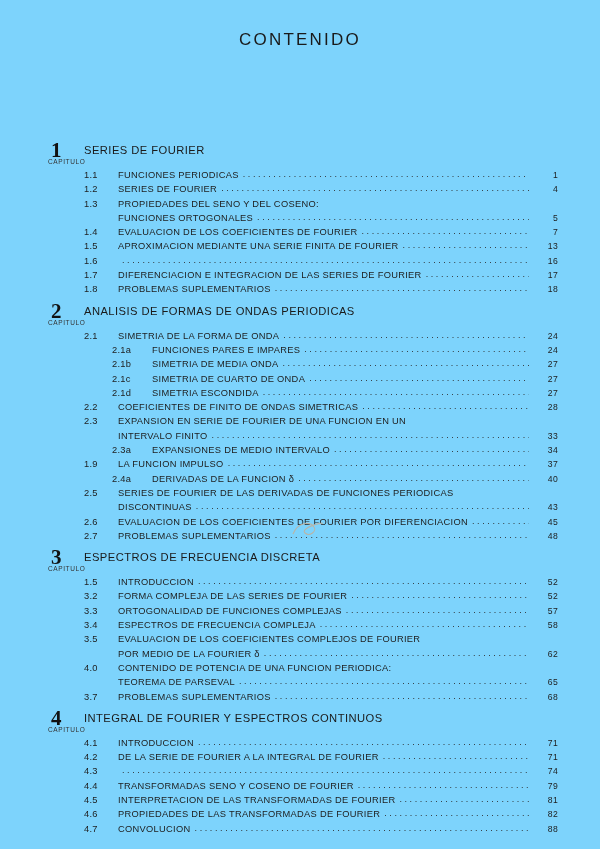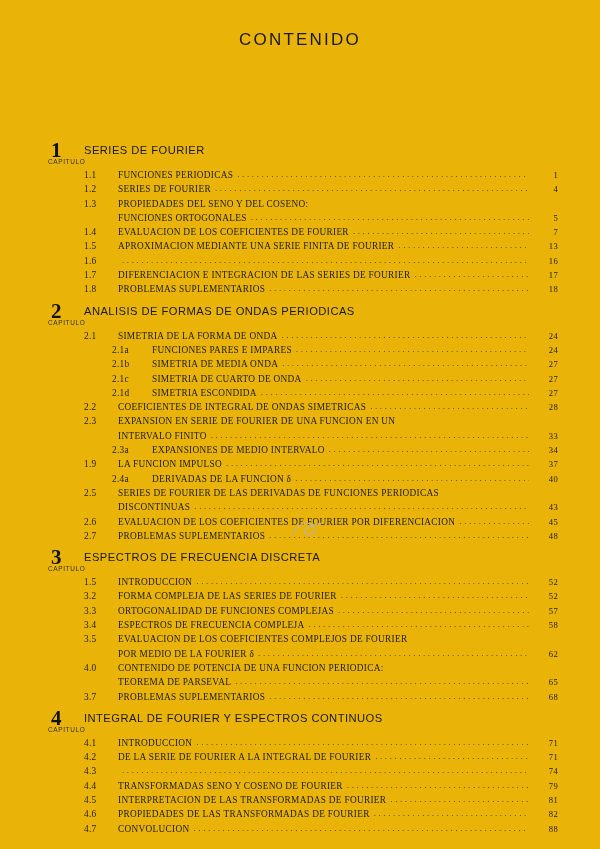--- a/index.html
+++ b/index.html
@@ -12,21 +12,21 @@
     height: 849px;
     font-family: "Liberation Sans", sans-serif;
     color: #202020;
     position: relative;
     overflow: hidden;
   }
   .page {
     width: 600px;
     height: 849px;
     position: relative;
-    background: #eab308;
+    background: #7dd3fc;
   }
   .page-title {
     position: absolute;
     top: 30px;
     left: 0;
     width: 600px;
     text-align: center;
     font-size: 17px;
     letter-spacing: 2.2px;
     color: #1a1a1a;
@@ -76,21 +76,20 @@
     margin-top: 0px;
   }
   .row {
     display: flex;
     align-items: flex-end;
     font-size: 9.3px;
     letter-spacing: 0.3px;
     line-height: 14.3px;
     color: #1d1d1d;
     white-space: nowrap;
-    font-family: Liberation Serif, serif;
   }
   .row .num {
     width: 34px;
     flex: 0 0 34px;
     padding-left: 36px;
     box-sizing: content-box;
   }
   .row .num.sub {
     padding-left: 64px;
     width: 40px;
@@ -233,21 +232,21 @@
             <span class="pg">27</span>
           </div>
           <div class="row">
             <span class="num sub">2.1d</span>
             <span class="txt">SIMETRIA ESCONDIDA</span>
             <span class="dots">............................................................................................................................................</span>
             <span class="pg">27</span>
           </div>
           <div class="row">
             <span class="num">2.2</span>
-            <span class="txt">COEFICIENTES DE INTEGRAL DE ONDAS SIMETRICAS</span>
+            <span class="txt">COEFICIENTES DE FINITO DE ONDAS SIMETRICAS</span>
             <span class="dots">............................................................................................................................................</span>
             <span class="pg">28</span>
           </div>
           <div class="row nodots">
             <span class="num">2.3</span>
             <span class="txt">EXPANSION EN SERIE DE FOURIER DE UNA FUNCION EN UN</span>
             <span class="dots">............................................................................................................................................</span>
             <span class="pg"></span>
           </div>
           <div class="row contline cont">

